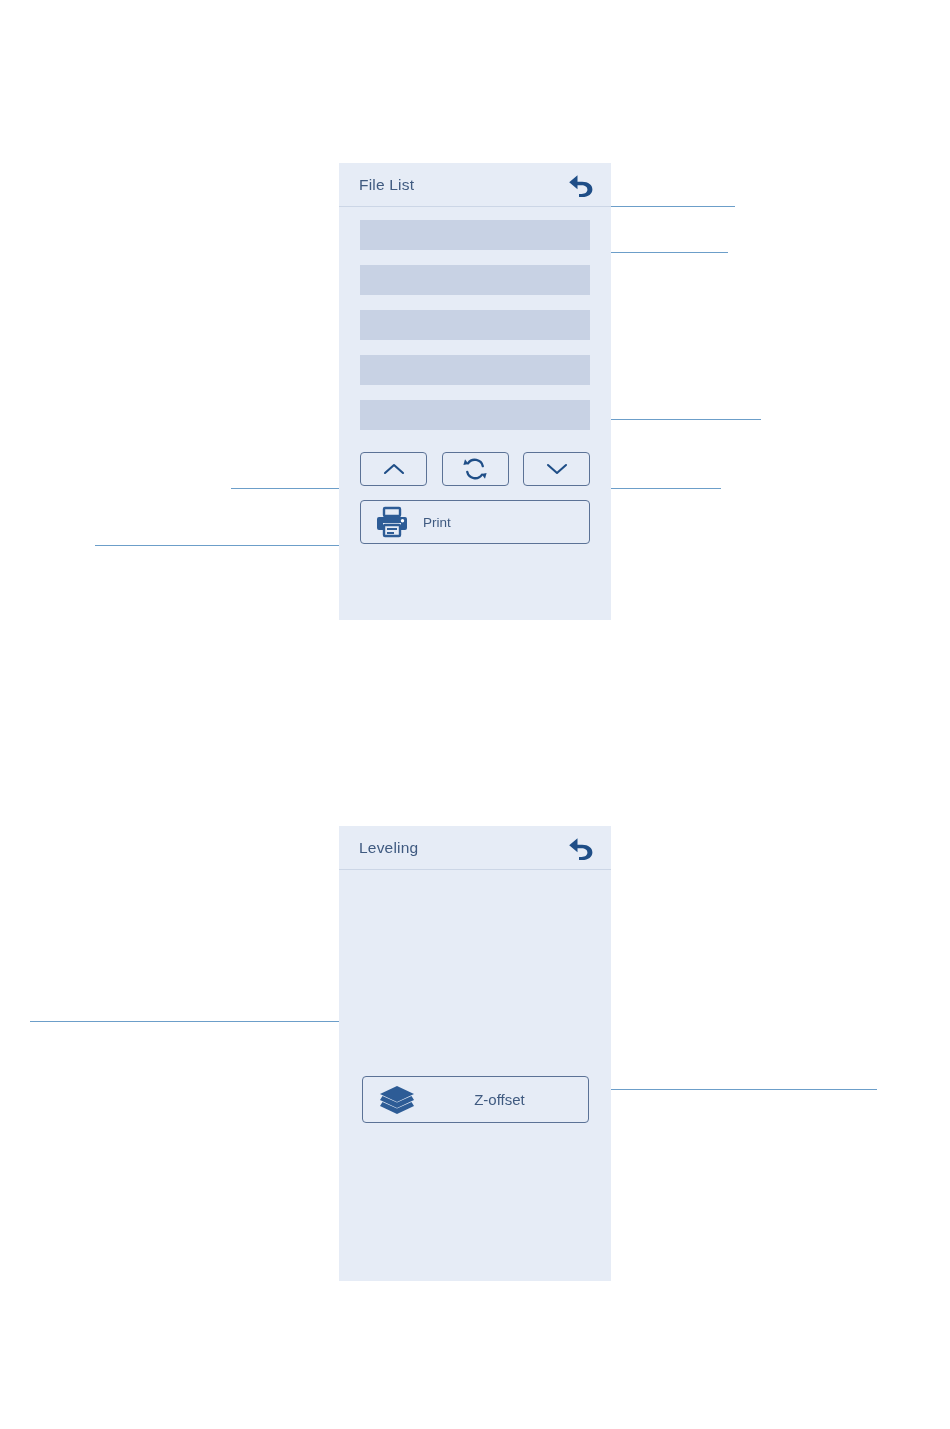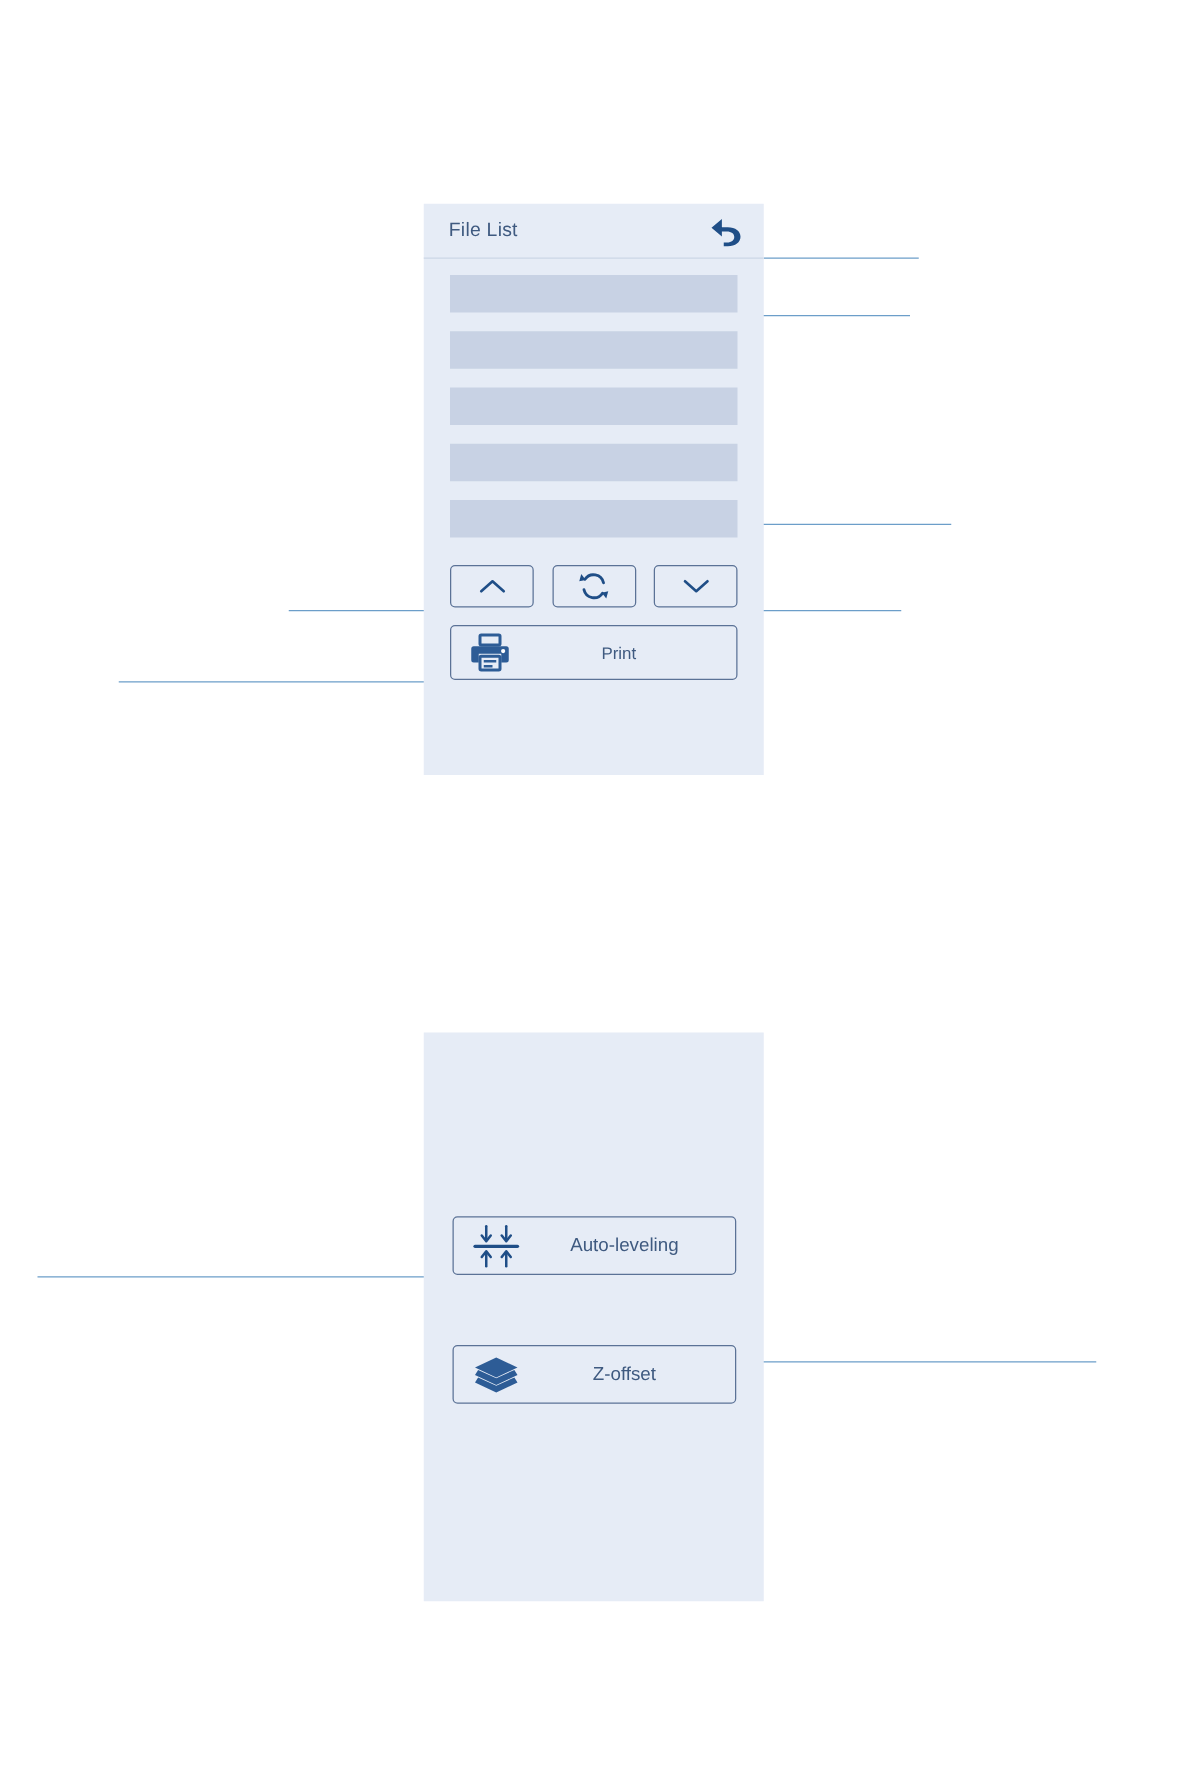--- a/index.html
+++ b/index.html
@@ -97,21 +97,21 @@
     box-sizing: border-box;
   }
   .print-icon-wrap {
     width: 62px;
     display: flex;
     align-items: center;
     justify-content: center;
   }
   .btn-label {
     flex: 1;
-    text-align: center;
+    text-align: left;
     font-size: 13.5px;
     color: #3f5a80;
     padding-right: 22px;
   }
 
   
   .lev-btn {
     position: absolute;
     left: 23px;
     width: 227px;
@@ -217,37 +217,32 @@
         <rect x="12" y="22" width="10" height="2" fill="#2d5c96"></rect>
         <rect x="12" y="26" width="7" height="2" fill="#2d5c96"></rect>
       </svg>
     </span>
     <span class="btn-label">Print</span>
   </div>
 </div>
 
 <div class="panel" style="left:339px; top:826px; height:455px;">
 
-
-  <div class="lev-btn" style="top:147px;">
-    <span class="lev-icon-wrap">
-      <svg width="42" height="38" viewBox="0 0 42 38">
-        <line x1="4" y1="19" x2="38" y2="19" stroke="#1f4e87" stroke-width="2.6" stroke-linecap="round"></line>
-        <line x1="13" y1="3" x2="13" y2="14" stroke="#1f4e87" stroke-width="2" stroke-linecap="round"></line>
-        <path d="M9.4 10.4 L13 15 L16.6 10.4" fill="none" stroke="#1f4e87" stroke-width="2" stroke-linecap="round" stroke-linejoin="round"></path>
-        <line x1="29" y1="3" x2="29" y2="14" stroke="#1f4e87" stroke-width="2" stroke-linecap="round"></line>
-        <path d="M25.4 10.4 L29 15 L32.6 10.4" fill="none" stroke="#1f4e87" stroke-width="2" stroke-linecap="round" stroke-linejoin="round"></path>
-        <line x1="13" y1="24" x2="13" y2="35" stroke="#1f4e87" stroke-width="2" stroke-linecap="round"></line>
-        <path d="M9.4 27.6 L13 23 L16.6 27.6" fill="none" stroke="#1f4e87" stroke-width="2" stroke-linecap="round" stroke-linejoin="round"></path>
-        <line x1="29" y1="24" x2="29" y2="35" stroke="#1f4e87" stroke-width="2" stroke-linecap="round"></line>
-        <path d="M25.4 27.6 L29 23 L32.6 27.6" fill="none" stroke="#1f4e87" stroke-width="2" stroke-linecap="round" stroke-linejoin="round"></path>
-      </svg>
-    </span>
-    <span class="lev-label">Auto-leveling</span>
-  </div>
+  <div class="panel-header">
+    <div class="panel-title">Leveling</div>
+    <div class="back-btn">
+      <svg width="30" height="26" viewBox="0 0 30 26">
+        <path d="M12.5 3.2 L4.2 10.2 L12.5 17.2 L12.5 13.2 L16.4 13.2
+                 C20.2 13.2 22.4 15.0 22.4 17.6 C22.4 20.1 20.3 22.0 16.6 22.0
+                 L14.0 22.0 L14.0 25.0 L17.2 25.0 C23.3 25.0 27.4 21.8 27.4 17.4
+                 C27.4 12.9 23.4 9.7 17.2 9.7 L12.5 9.7 Z" fill="#1f4e87"></path>
+      </svg>
+    </div>
+  </div>
+
 
   <div class="lev-btn" style="top:214px;margin-top:36px;">
     <span class="lev-icon-wrap">
       <svg width="40" height="34" viewBox="0 0 40 34">
         <path d="M20 3 L37 11 L20 19 L3 11 Z" fill="#2d5c96"></path>
         <path d="M20 19.5 L34.5 13 L37 17 L20 25 L3 17 L5.5 13 Z" fill="#2d5c96"></path>
         <path d="M20 25.5 L34.5 19 L37 23 L20 31 L3 23 L5.5 19 Z" fill="#2d5c96"></path>
       </svg>
     </span>
     <span class="lev-label">Z-offset</span>

